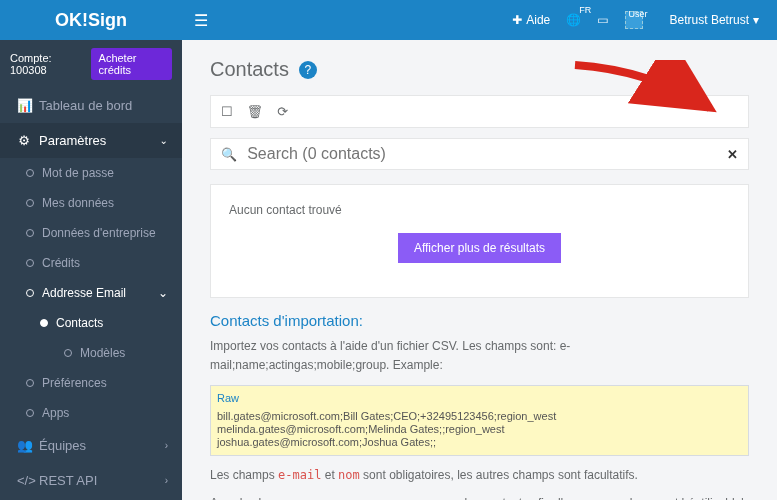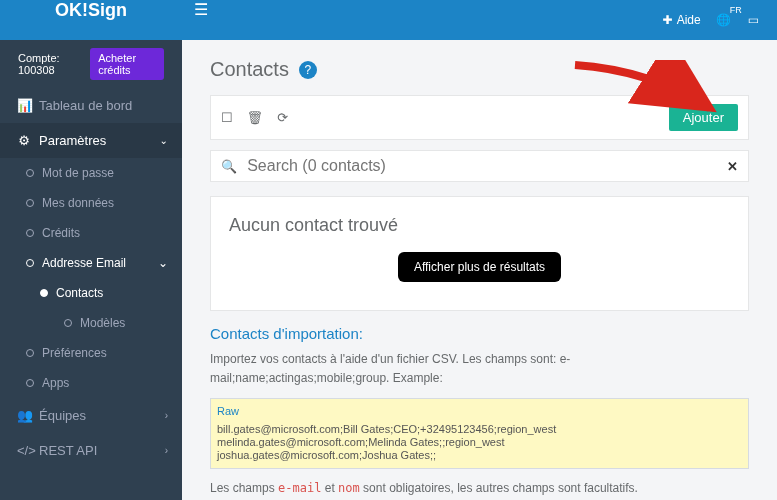--- a/index.html
+++ b/index.html
@@ -1,50 +1,50 @@
 <!DOCTYPE html>
 <html><head>
 <meta charset="utf-8">
 <style>
 *{box-sizing:border-box;margin:0;padding:0;font-family:Arial,Helvetica,sans-serif}
 body{width:777px;height:500px;overflow:hidden;background:#fff;font-size:13px;color:#555;position:relative}
-.topbar{height:40px;background:#1c84c6;display:flex;color:#fff}
+.topbar{height:40px;background:#1c84c6;display:flex;align-items:center;color:#fff}
 .brand{width:182px;text-align:center;font-size:18px;font-weight:bold}
 .brand .sign{color:#fff}
 .hamburger{color:#fff;font-size:16px;padding:0 12px;cursor:pointer}
 .top-right{margin-left:auto;display:flex;align-items:center;gap:16px;padding-right:18px;font-size:12px}
 .top-right .item{display:flex;align-items:center;gap:4px;cursor:pointer}
 .avatar{width:18px;height:18px;background:#3a9fdb;border:1px dashed #9cd;display:inline-block}
 .lang-wrap{position:relative}
 .lang-badge{position:absolute;top:-8px;right:-10px;font-size:9px}
 .layout{display:flex;height:460px}
 .sidebar{width:182px;background:#2f4050;color:#9ea6b9;overflow:auto}
-.acct{display:flex;align-items:center;gap:8px;padding:8px 18px;font-size:11px;color:#fff}
+.acct{display:flex;align-items:center;gap:8px;padding:8px 10px;font-size:11px;color:#fff}
 .buy{background:#6d28d9;color:#fff;padding:4px 8px;border-radius:3px;font-size:11px;cursor:pointer}
 .nav-item{padding:10px 14px;font-size:13px;display:flex;align-items:center;gap:8px;cursor:pointer;border-left:3px solid transparent}
 .nav-item.active{background:#293846;color:#fff}
 .nav-item .chev{margin-left:auto;font-size:10px}
 .nav-sub{padding:8px 14px 8px 26px;font-size:12px;display:flex;align-items:center;gap:8px;cursor:pointer}
 .nav-sub.active{color:#fff}
 .nav-sub .dot{width:8px;height:8px;border:1.5px solid #9ea6b9;border-radius:50%;display:inline-block}
 .nav-sub.active .dot{border-color:#fff}
 .nav-sub.filled .dot{background:#fff;border-color:#fff}
 .icon{width:14px;display:inline-block;text-align:center}
 .main{flex:1;background:#f4f5f7;padding:18px 28px;overflow:auto}
 .page-title{font-size:20px;color:#676a6c;display:flex;align-items:center;gap:10px;margin-bottom:14px}
 .help-circle{width:18px;height:18px;border-radius:50%;background:#1c84c6;color:#fff;font-size:12px;display:flex;align-items:center;justify-content:center;cursor:pointer}
 .toolbar{background:#fff;border:1px solid #e5e6e7;padding:8px 10px;display:flex;align-items:center;gap:14px;margin-bottom:10px}
 .toolbar .tbtn{cursor:pointer;color:#676a6c;font-size:13px}
 .add-btn{margin-left:auto;background:#1ab394;color:#fff;padding:6px 14px;border-radius:2px;cursor:pointer;font-size:13px}
 .searchrow{background:#fff;border:1px solid #e5e6e7;padding:6px 10px;display:flex;align-items:center;gap:10px;margin-bottom:14px}
 .searchrow input{border:none;outline:none;flex:1;font-size:16px;color:#888}
 .searchrow .clear{cursor:pointer;font-weight:bold;color:#333}
 .panel{background:#fff;border:1px solid #e5e6e7;padding:18px;margin-bottom:14px}
-.nores{color:#676a6c;font-size:18px;margin-bottom:16px}
-.more{background:#000000;color:#fff;padding:8px 16px;border-radius:6px;margin:10px auto;display:table;cursor:pointer;font-size:12px}
+.nores{color:#676a6c;font-size:12px;margin-bottom:16px}
+.more{background:#8b5cf6;color:#fff;padding:8px 16px;border-radius:0;margin:16px auto;display:table;cursor:pointer;font-size:12px}
 .section-h{color:#1c84c6;font-size:15px;margin:0 0 8px}
 .muted{font-size:12px;color:#676a6c;line-height:1.6}
 .codebox{border:1px solid #d6dbe1;padding:6px;margin:10px 0;background:#fef9c3;font-family:Consolas,monospace;font-size:11px;color:#555;white-space:pre}
 .raw{color:#1c84c6;font-size:11px;margin-bottom:6px;cursor:pointer}
 .req{color:#d9534f;font-family:Consolas,monospace}
 .arrow{position:absolute;top:60px;left:570px;pointer-events:none}
 </style>
 </head>
 <body>
 
@@ -54,20 +54,26 @@
   <div class="top-right">
     <div class="item">
         <span>✚</span>
         <span>Aide</span>
       </div>
     <div class="item lang-wrap">
         <span>🌐</span>
         <span class="lang-badge">FR</span>
       </div>
     <div class="item">▭</div>
+    <div class="item">
+      <span class="avatar"></span>
+      <span style="font-size:9px;position:relative;top:-6px;left:-18px">User</span>
+      <span>Betrust Betrust</span>
+      <span>▾</span>
+    </div>
   </div>
 </div>
 
 <div class="layout">
   <div class="sidebar">
     <div class="acct">
       <span>Compte: 100308</span>
       <span class="buy">Acheter crédits</span>
     </div>
     <div class="nav-item">
@@ -79,20 +85,24 @@
         <span>Paramètres</span>
         <span class="chev">⌄</span>
       </div>
     <div class="nav-sub">
         <span class="dot"></span>
         <span>Mot de passe</span>
       </div>
     <div class="nav-sub">
         <span class="dot"></span>
         <span>Mes données</span>
+      </div>
+    <div class="nav-sub">
+        <span class="dot"></span>
+        <span>Données d'entreprise</span>
       </div>
     <div class="nav-sub">
         <span class="dot"></span>
         <span>Crédits</span>
       </div>
     <div class="nav-sub active">
         <span class="dot"></span>
         <span>Addresse Email</span>
         <span class="chev" style="margin-left:auto">⌄</span>
       </div>
@@ -128,21 +138,20 @@
   <div class="main">
     <div class="page-title">
       <span>Contacts</span>
       <span class="help-circle">?</span>
     </div>
 
     <div class="toolbar">
       <span class="tbtn">☐</span>
       <span class="tbtn">🗑</span>
       <span class="tbtn">⟳</span>
-      <span class="add-btn">Ajouter</span>
     </div>
 
     <div class="searchrow">
       <span>🔍</span>
       <input placeholder="Search (0 contacts)" style="">
       <span class="clear">✕</span>
     </div>
 
     <div class="panel">
       <div class="nores">Aucun contact trouvé</div>

